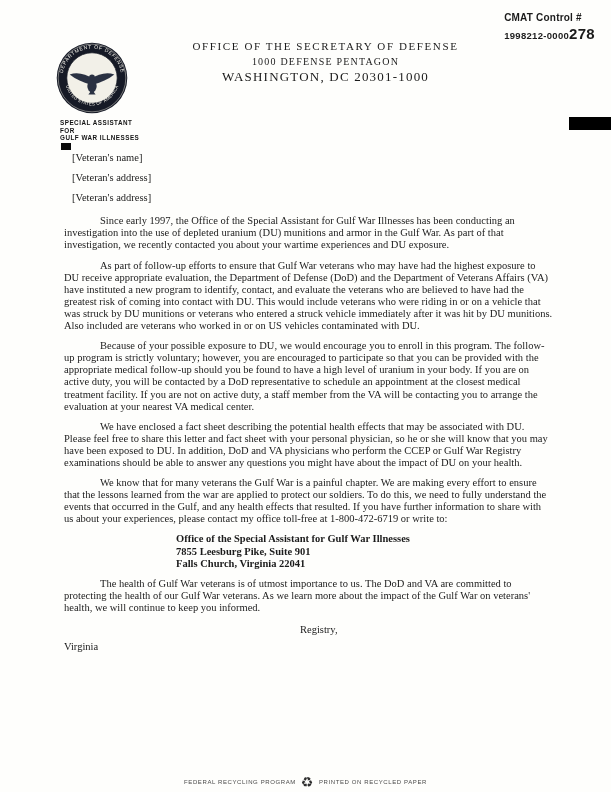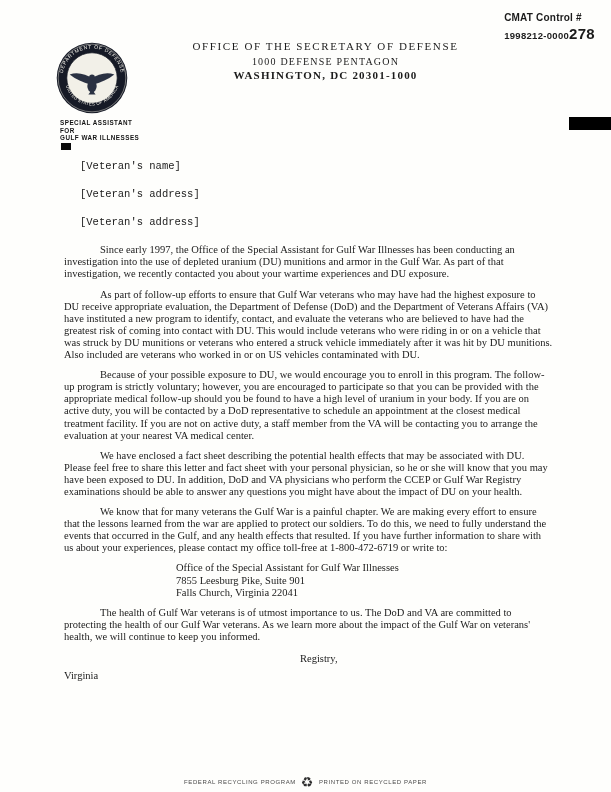--- a/index.html
+++ b/index.html
@@ -17,34 +17,34 @@
   .control-label{font-size:10px;font-weight:700;letter-spacing:.2px;}
   .control-number{margin-top:2px;font-size:9.5px;font-weight:700;letter-spacing:.3px;}
   .control-number .stamp{font-size:15px;font-weight:800;}
   
   .seal{position:absolute;top:42px;left:56px;width:72px;height:72px;}
   .seal svg{width:100%;height:100%;display:block;}
   
   .letterhead{position:absolute;top:40px;left:80px;right:40px;text-align:center;font-family:"Liberation Serif",serif;}
   .lh-office{font-size:11px;letter-spacing:1.6px;font-weight:400;}
   .lh-addr1{margin-top:4px;font-size:10px;letter-spacing:1.2px;}
-  .lh-addr2{margin-top:2px;font-size:11px;letter-spacing:1.2px;font-weight:bold;}
+  .lh-addr2{margin-top:2px;font-size:13px;letter-spacing:1.2px;}
   
   .unit{position:absolute;top:119px;left:60px;font-family:"Liberation Sans",sans-serif;
         font-size:6.3px;line-height:7.6px;letter-spacing:.5px;font-weight:600;color:#141414;}
   
   .redact-right{position:absolute;top:117px;right:0;width:42px;height:13px;background:#000;}
   .redact-small{position:absolute;top:143px;left:61px;width:10px;height:7px;background:#0a0a0a;}
   
   .letter{position:absolute;top:144px;left:64px;right:58px;font-size:10.5px;line-height:12.1px;}
-  .recipient div{margin:16px;font-family:Liberation Mono, monospace;}
+  .recipient div{margin:8px;}
   .salutation{margin-top:13px;}
   .para{margin:8px 0 0 0;text-indent:36px;text-align:left;}
   .para.first{margin-top:11px;}
-  .contact-address{margin-top:8px;margin-left:112px;}
+  .contact-address{margin-top:8px;margin-left:112px;font-weight:bold;}
   .contact-address div{margin:0;}
   .closing{margin-top:10px;margin-left:236px;}
   .closing .valediction{margin:0;}
   .closing .signature{margin-top:23px;}
   .closing .signer{margin-top:20px;}
   .enclosure{margin-top:5px;}
   
   .footer{position:absolute;bottom:3px;left:0;right:0;display:flex;align-items:center;justify-content:center;gap:5px;
           font-family:"Liberation Sans",sans-serif;font-size:6px;letter-spacing:.6px;color:#4a4a4a;}
   .footer .recycle{font-size:14px;color:#2e2e2e;line-height:14px;}

